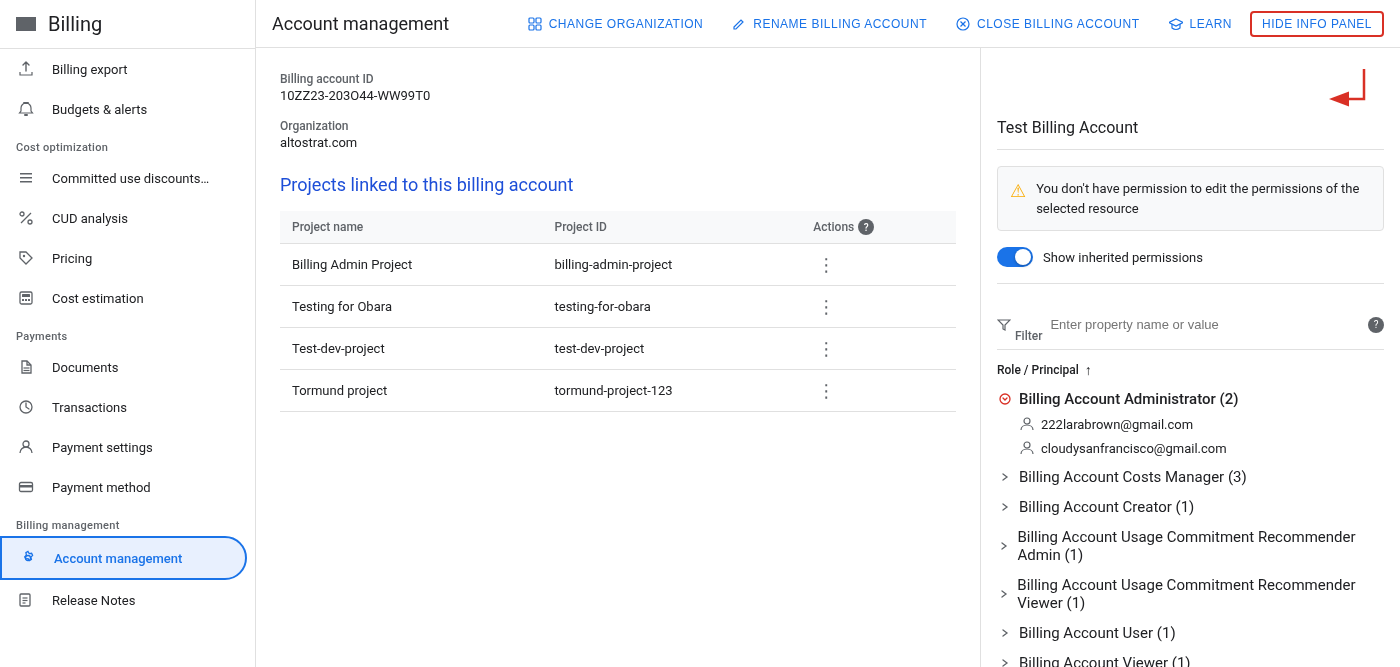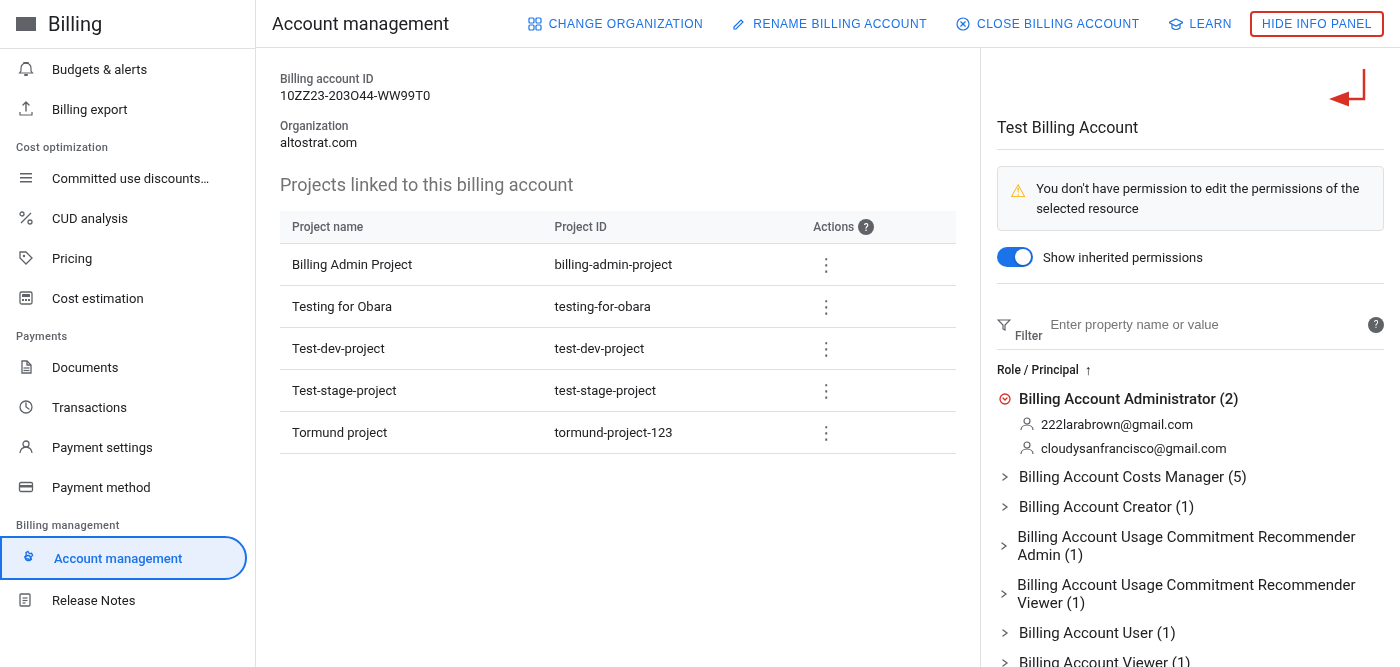--- a/index.html
+++ b/index.html
@@ -29,21 +29,21 @@
     .content-area { display: flex; flex: 1; overflow: hidden; }
     .content-main { flex: 1; padding: 24px; overflow-y: auto; }
 
     
     .billing-info { margin-bottom: 24px; }
     .billing-info-label { font-size: 12px; color: #5f6368; font-weight: 500; margin-bottom: 2px; }
     .billing-info-value { font-size: 13px; color: #202124; }
     .billing-info-row { margin-bottom: 16px; }
 
     
-    .projects-title { font-size: 18px; font-weight: 400; color: #737373; margin-bottom: 16px; }
+    .projects-title { font-size: 18px; font-weight: 400; color: #1d4ed8; margin-bottom: 16px; }
     .projects-table { width: 100%; border-collapse: collapse; }
     .projects-table th { text-align: left; padding: 8px 12px; font-size: 12px; color: #5f6368; font-weight: 500; background: #f8f9fa; border-bottom: 1px solid #e0e0e0; }
     .projects-table td { padding: 10px 12px; border-bottom: 1px solid #e0e0e0; font-size: 13px; color: #202124; }
     .actions-header { display: flex; align-items: center; gap: 4px; }
     .help-icon { width: 16px; height: 16px; border-radius: 50%; background: #5f6368; color: #fff; font-size: 10px; display: inline-flex; align-items: center; justify-content: center; cursor: pointer; }
     .more-icon { font-size: 18px; color: #5f6368; cursor: pointer; padding: 4px; border-radius: 50%; }
 
     
     .info-panel { width: 420px; min-width: 420px; border-left: 1px solid #e0e0e0; background: #fff; display: flex; flex-direction: column; overflow-y: auto; padding: 16px; }
     .info-panel-title { font-size: 16px; font-weight: 400; color: #202124; margin-bottom: 16px; padding-bottom: 12px; border-bottom: 1px solid #e0e0e0; }
@@ -92,36 +92,36 @@
         <rect x="0" y="0" width="20" height="14" rx="2" fill="none" stroke="#5f6368" stroke-width="1.5"></rect>
         <rect x="0" y="3" width="20" height="3" fill="#5f6368"></rect>
       </svg>
     </div>
     <span class="sidebar-title">Billing</span>
   </div>
 
   <div class="sidebar-item">
     <div class="sidebar-item-icon">
       <svg width="16" height="16" viewBox="0 0 16 16">
+          <path d="M8 1v9M5 4l3-3 3 3" stroke="#5f6368" stroke-width="1.4" fill="none" stroke-linecap="round"></path>
+          <path d="M2 11v3h12v-3" stroke="#5f6368" stroke-width="1.2" fill="none"></path>
+        </svg>
+    </div>
+    <span class="sidebar-item-label">Billing export</span>
+  </div>
+
+  <div class="sidebar-item">
+    <div class="sidebar-item-icon">
+      <svg width="16" height="16" viewBox="0 0 16 16">
           <rect x="5" y="1" width="6" height="2" rx="1" fill="#5f6368"></rect>
           <path d="M3 7a5 5 0 0 1 10 0v3l1.5 2H1.5L3 10V7z" fill="none" stroke="#5f6368" stroke-width="1.2"></path>
           <rect x="6" y="13" width="4" height="2" rx="1" fill="#5f6368"></rect>
         </svg>
     </div>
     <span class="sidebar-item-label">Budgets &amp; alerts</span>
-  </div>
-
-  <div class="sidebar-item">
-    <div class="sidebar-item-icon">
-      <svg width="16" height="16" viewBox="0 0 16 16">
-          <path d="M8 1v9M5 4l3-3 3 3" stroke="#5f6368" stroke-width="1.4" fill="none" stroke-linecap="round"></path>
-          <path d="M2 11v3h12v-3" stroke="#5f6368" stroke-width="1.2" fill="none"></path>
-        </svg>
-    </div>
-    <span class="sidebar-item-label">Billing export</span>
   </div>
 
   <div class="sidebar-section-label">Cost optimization</div>
 
   <div class="sidebar-item">
     <div class="sidebar-item-icon">
       <svg width="16" height="16" viewBox="0 0 16 16">
           <rect x="2" y="3" width="12" height="1.5" fill="#5f6368"></rect>
           <rect x="2" y="7" width="12" height="1.5" fill="#5f6368"></rect>
           <rect x="2" y="11" width="12" height="1.5" fill="#5f6368"></rect>
@@ -332,27 +332,20 @@
     </td>
   </tr>
             <tr>
     <td>Test-dev-project</td>
     <td>test-dev-project</td>
     <td>
       <span class="more-icon">⋮</span>
     </td>
   </tr>
             <tr>
-    <td>Test-stage-project</td>
-    <td>test-stage-project</td>
-    <td>
-      <span class="more-icon">⋮</span>
-    </td>
-  </tr>
-            <tr>
     <td>Tormund project</td>
     <td>tormund-project-123</td>
     <td>
       <span class="more-icon">⋮</span>
     </td>
   </tr>
           </tbody>
       </table>
     </div>
 
@@ -428,21 +421,21 @@
       </div>
 
   </div>
           <div class="role-item">
     <div class="role-row">
       <div class="role-expand-icon">
                 <svg width="12" height="12" viewBox="0 0 12 12">
                   <path d="M4 3l4 3-4 3" fill="none" stroke="#5f6368" stroke-width="1.3" stroke-linecap="round"></path>
                 </svg>
               </div>
-      <span class="role-name">Billing Account Costs Manager (5)</span>
+      <span class="role-name">Billing Account Costs Manager (3)</span>
     </div>
 
   </div>
           <div class="role-item">
     <div class="role-row">
       <div class="role-expand-icon">
                 <svg width="12" height="12" viewBox="0 0 12 12">
                   <path d="M4 3l4 3-4 3" fill="none" stroke="#5f6368" stroke-width="1.3" stroke-linecap="round"></path>
                 </svg>
               </div>

